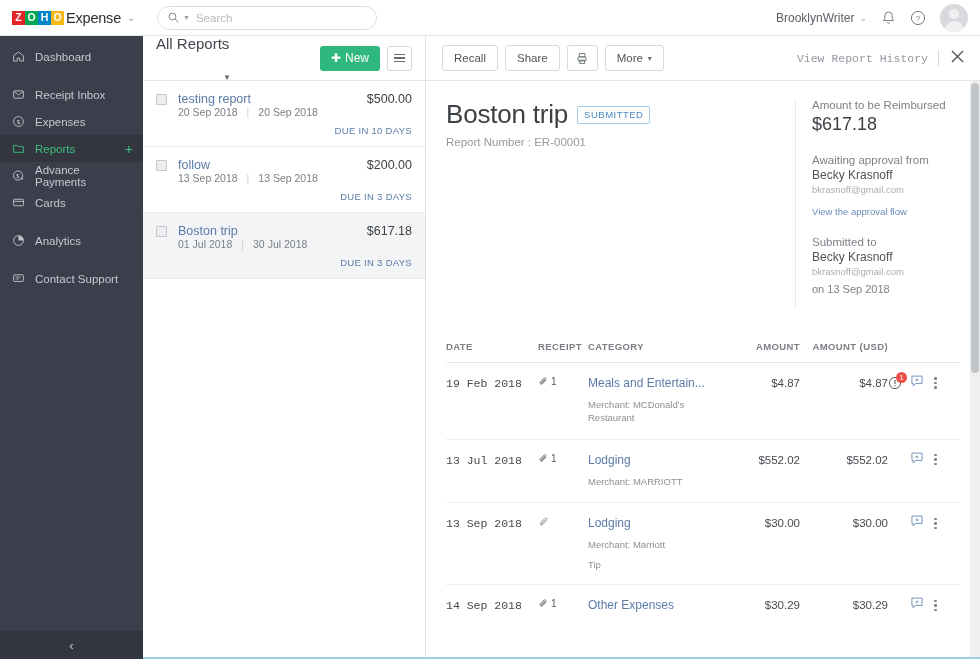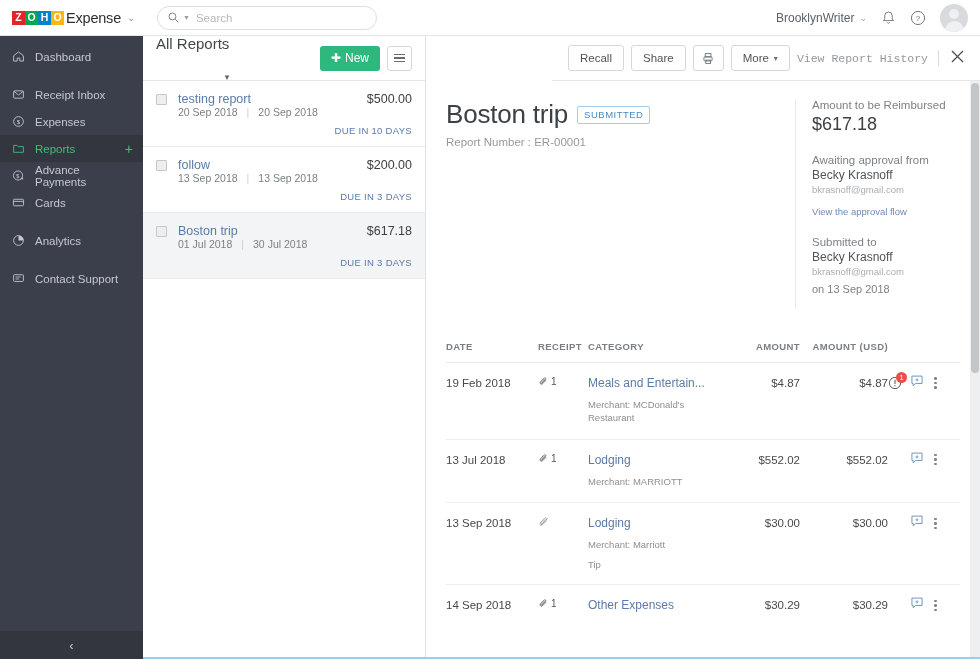--- a/index.html
+++ b/index.html
@@ -142,21 +142,21 @@
     width: 11px; height: 11px; border: 1px solid #c4c8cc; background: #eceef0;
     border-radius: 1px; margin-right: 11px; margin-top: 2px; flex: 0 0 11px; cursor: pointer;
   }
   .rr-name { font-size: 12.5px; color: #5b7ba8; }
   .rr-amt { margin-left: auto; font-size: 12.5px; color: #3d4145; }
   .rr-dates { font-size: 10.5px; color: #7b8085; margin: 0 0 0 22px; display:flex; align-items:center; gap:9px;}
   .rr-dates .sep { color: #cbcfd3; }
   .rr-due { text-align: right; font-size: 9.5px; color: #5b7ba8; letter-spacing: .3px; margin-top: 7px; }
 
   
-  .detail { flex: 1 1 auto; display: flex; flex-direction: column; min-width: 0; position: relative; background:#fff;align-items:flex-end;}
+  .detail { flex: 1 1 auto; display: flex; flex-direction: column; min-width: 0; position: relative; background:#fff;}
   .detail-toolbar {
     height: 45px; flex: 0 0 45px; display: flex; align-items: center;
     padding: 0 10px 0 16px; border-bottom: 1px solid #e4e6e8; background:#fff;
   }
   .tb-btn {
     height: 26px; border: 1px solid #d5d8dc; border-radius: 3px; background: #fff;
     font-size: 11.5px; color: #4f5459; padding: 0 11px; margin-right: 7px; cursor: pointer;
     display: flex; align-items: center; gap: 5px;
     font-family: "Liberation Sans", sans-serif;
   }
@@ -204,21 +204,21 @@
   .rr-flow { font-size: 9.5px; color: #6b8cb8; margin-top: 11px; cursor:pointer; }
   .rr-on { font-size: 11px; color: #7d8187; margin-top: 6px; }
 
   .table-wrap { padding: 0 20px 0 20px; margin-top: 26px; }
   table.expenses { width: 100%; border-collapse: collapse; }
   table.expenses th {
     font-size: 9.5px; color: #7a7f85; text-align: left; letter-spacing: .4px;
     padding: 0 0 10px 0; font-weight: bold; border-bottom: 1px solid #e6e8ea;
   }
   table.expenses th.num { text-align: right; }
-  td.c-date { width: 92px; font-size: 11.5px; color: #45494e; vertical-align: top; padding-top: 14px; }
+  td.c-date { width: 92px; font-size: 11.5px; color: #45494e; vertical-align: top; padding-top: 14px; font-family: Liberation Mono, monospace; }
   td.c-receipt { width: 50px; vertical-align: top; padding-top: 13px; }
   td.c-cat { vertical-align: top; padding-top: 13px; }
   td.c-amt, td.c-usd { width: 88px; text-align: right; font-size: 11.5px; color: #45494e; vertical-align: top; padding-top: 14px; }
   td.c-act { width: 72px; vertical-align: top; padding-top: 11px; }
   tr.exp-row td { border-bottom: 1px solid #eceef0; padding-bottom: 14px; }
   tr.exp-row:last-child td { border-bottom: none; }
   .cat-name { font-size: 12px; color: #5b7ba8; cursor: pointer; }
   .merchant { font-size: 9.5px; color: #8b9095; margin-top: 9px; line-height: 1.35; }
   .sub-note { font-size: 9.5px; color: #8b9095; margin-top: 7px; }
   .receipt-cell { display: flex; align-items: center; gap: 2px; font-size: 10px; color: #50555a; }

